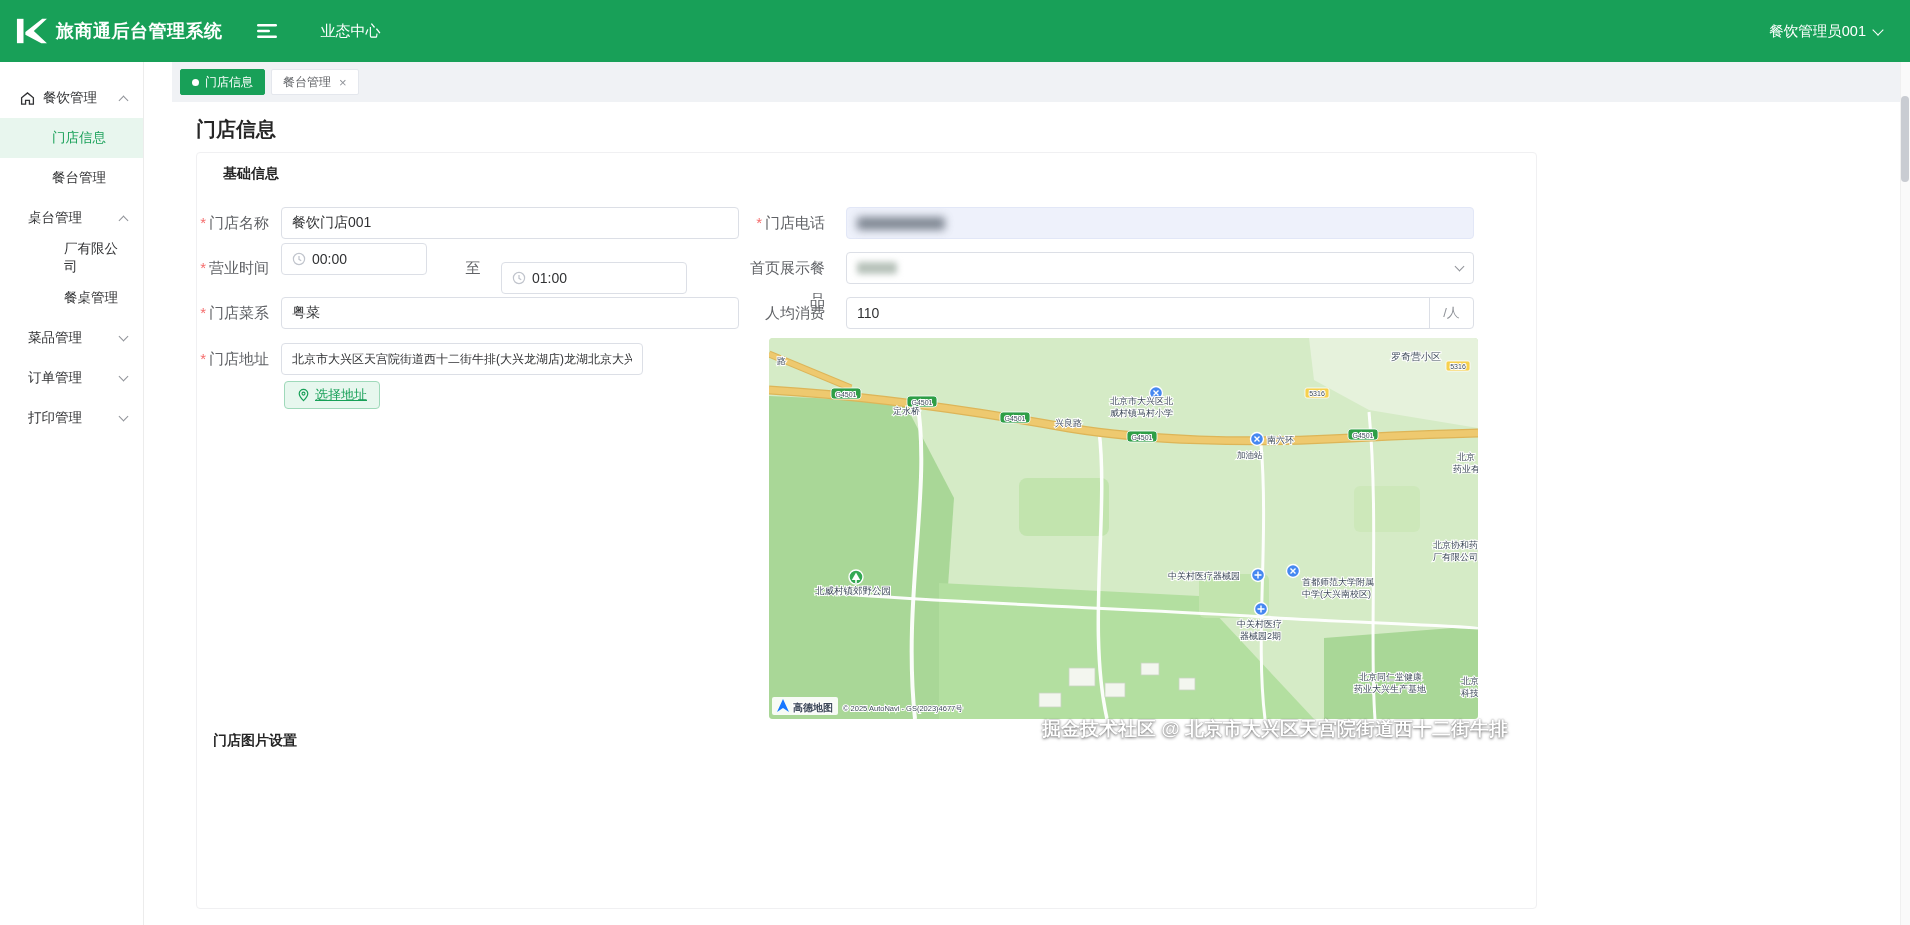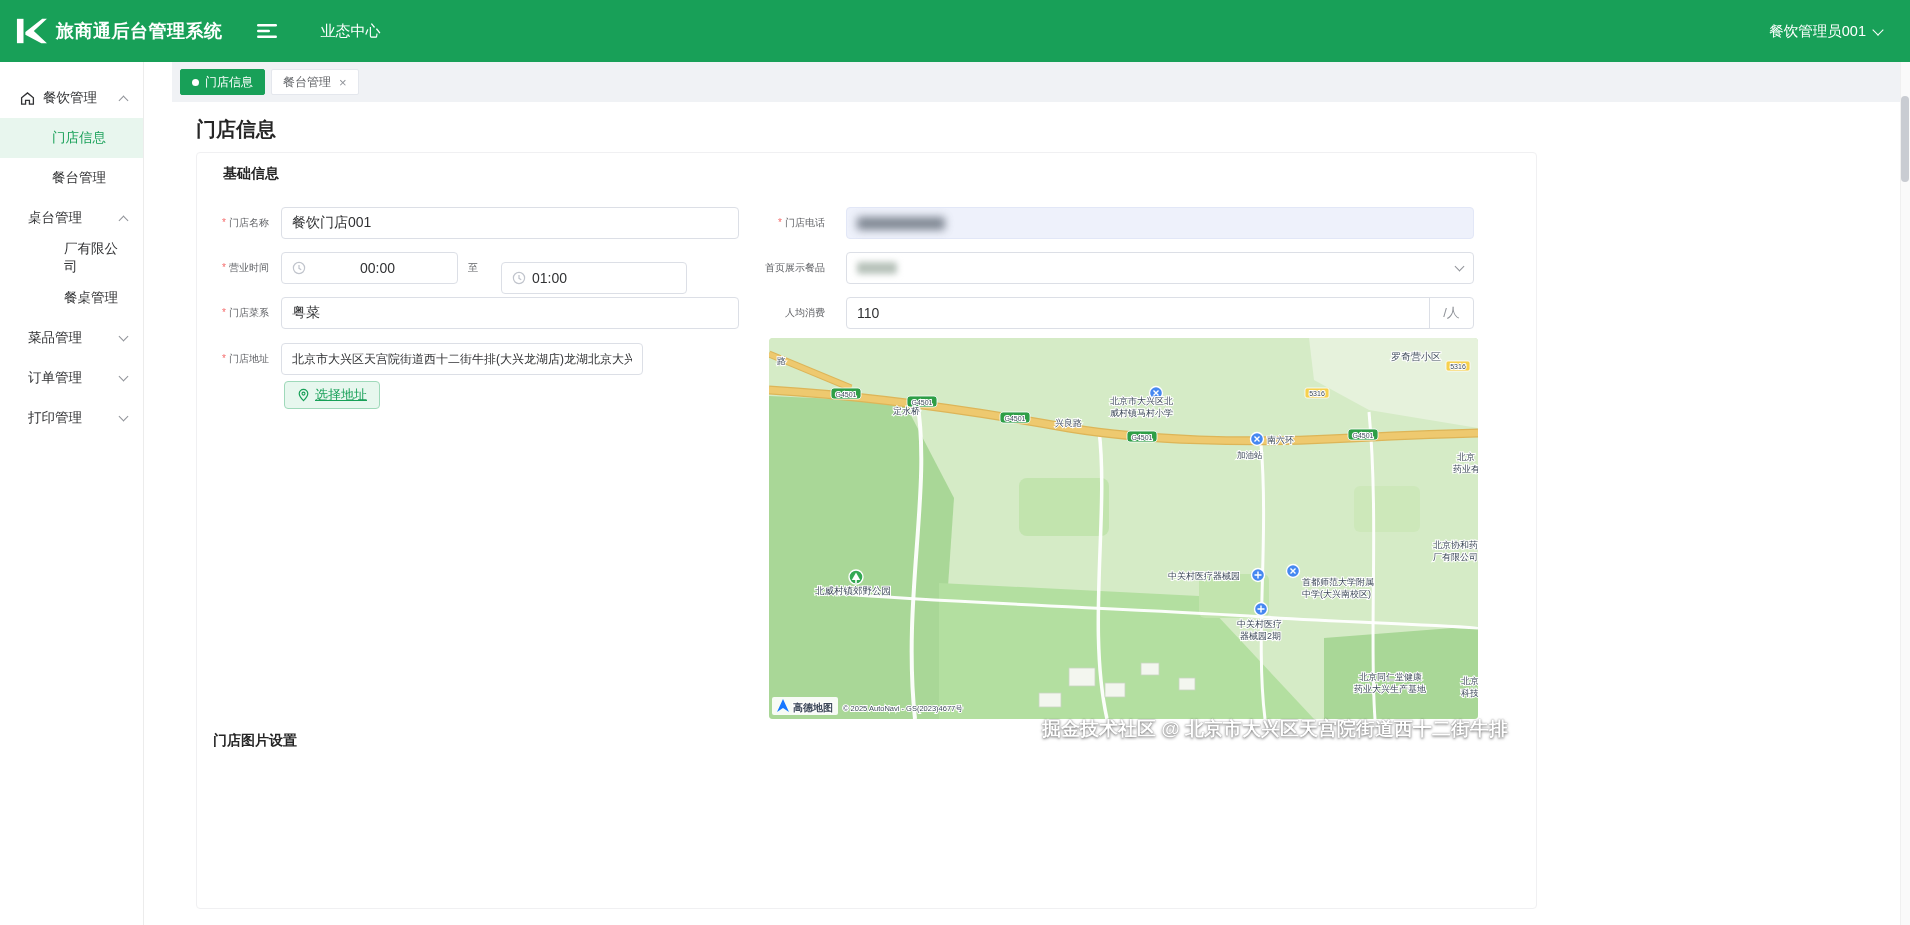--- a/index.html
+++ b/index.html
@@ -34,21 +34,21 @@
   .tab { height:26px; display:flex; align-items:center; gap:6px; padding:0 11px; font-size:12px; background:#fff; border:1px solid #e4e7ed; color:#606266; cursor:pointer; border-radius:2px; }
   .tab.active { background:#18a058; border-color:#18a058; color:#fff; }
   .tab .dot { width:7px; height:7px; border-radius:50%; background:#fff; }
   .tab .close { font-size:13px; line-height:1; margin-left:2px; color:#909399; }
 
   
   .main { position:absolute; left:172px; top:102px; right:0; bottom:0; background:#fff; }
   .page-title { position:absolute; left:24px; top:14px; font-size:20px; font-weight:bold; color:#262626; }
   .card { position:absolute; left:24px; top:50px; width:1341px; height:757px; background:#fff; border:1px solid #f0f0f2; border-radius:4px; }
   .section-title { position:absolute; font-size:14px; font-weight:bold; color:#262626; }
-  .f-label { position:absolute; height:32px; line-height:32px; text-align:right; color:#606266; font-size:10px; padding-right:8px; }
+  .f-label { position:absolute; height:32px; line-height:32px; text-align:right; color:#606266; font-size:15px; padding-right:8px; }
   .req { color:#f56c6c; margin-right:3px; }
   .ipt { position:absolute; height:32px; border:1px solid #dcdfe6; border-radius:4px; background:#fff; display:flex; align-items:center; padding:0 10px; font-size:14px; color:#303133; }
   .ipt input { border:none; outline:none; background:transparent; width:100%; font:inherit; color:inherit; padding:0; }
   .ipt.addr input { font-size:12px; }
   .phone-ipt { background:#eef1fb; border-color:#e2e7f7; }
   .blur-dark { width:88px; height:13px; background:#5a6470; border-radius:2px; filter:blur(4px); opacity:.75; }
   .blur-light { width:40px; height:12px; background:#b7c2ba; border-radius:2px; filter:blur(3px); }
   .t-icon { display:flex; margin-right:6px; }
   .suffix { position:absolute; right:0; top:0; bottom:0; width:44px; border-left:1px solid #dcdfe6; display:flex; align-items:center; justify-content:center; color:#909399; font-size:13px; border-radius:0 4px 4px 0; }
   .sel-chev { margin-left:auto; }
@@ -160,21 +160,21 @@
       <div class="f-label" style="left:540px;top:54px;width:96px;">
         <span class="req">*</span><span>门店电话</span>
       </div>
       <div class="ipt phone-ipt" style="left:649px;top:54px;width:628px;">
         <span class="blur-dark"></span>
       </div>
 
       <div class="f-label" style="left:0;top:99px;width:80px;">
         <span class="req">*</span><span>营业时间</span>
       </div>
-      <div class="ipt" style="left:84px;top:99px;width:177px;gap:48px;">
+      <div class="ipt" style="left:84px;top:90px;width:146px;">
         <span class="t-icon">
           <svg width="14" height="14" viewBox="0 0 14 14">
               <circle cx="7" cy="7" r="5.6" fill="none" stroke="#c0c4cc" stroke-width="1.2"></circle>
               <path d="M7 4v3.3l2.2 1.4" fill="none" stroke="#c0c4cc" stroke-width="1.2"></path>
             </svg>
         </span>
         <input readonly="" value="00:00" style="">
       </div>
       <div class="f-label" style="left:254px;top:99px;width:44px;text-align:center;padding-right:0;">至</div>
       <div class="ipt" style="left:304px;top:109px;width:186px;">

